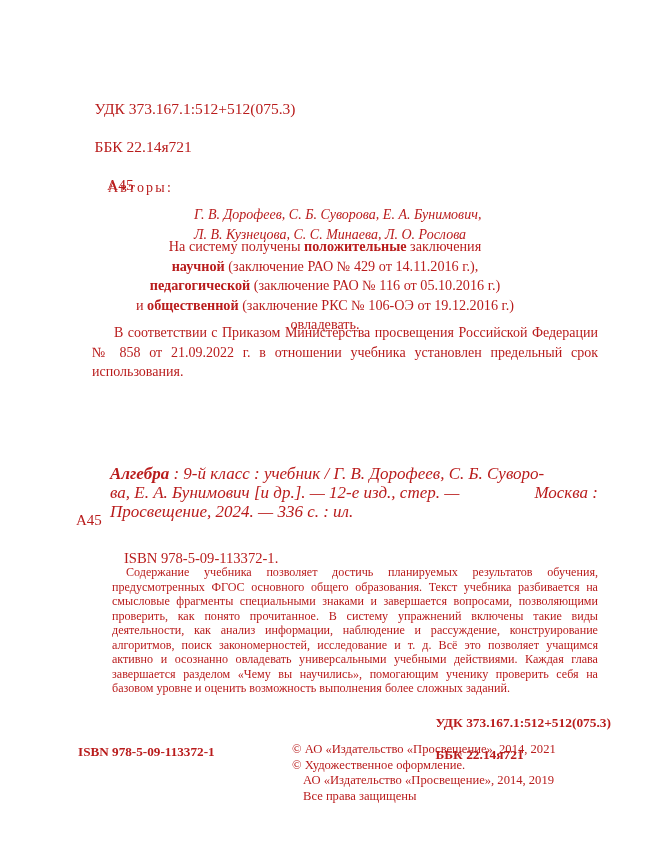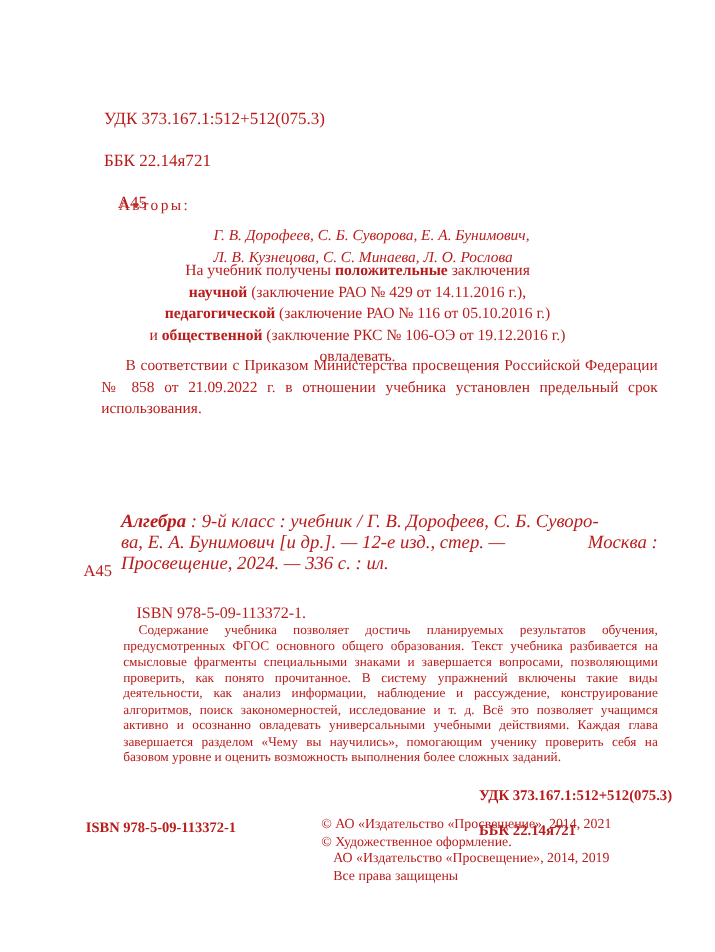--- a/index.html
+++ b/index.html
@@ -163,21 +163,21 @@
     <span>УДК 373.167.1:512+512(075.3)</span><br>
     <span>ББК 22.14я721</span>
     <span class="a45">А45</span>
   </div>
 
   <div class="authors">
     <span class="authors-label">Авторы:</span><span class="authors-names"><span class="ln">Г. В. Дорофеев,  С. Б. Суворова,  Е. А. Бунимович,</span><span class="ln">Л. В. Кузнецова,  С. С. Минаева,  Л. О. Рослова</span></span>
   </div>
 
   <div class="approvals">
-    <span class="ln"><span>На учебник получены </span><b>положительные</b><span> заключения</span></span>
+    <span class="ln"><span>На систему получены </span><b>положительные</b><span> заключения</span></span>
     <span class="ln"><b>научной</b><span> (заключение РАО № 429 от 14.11.2016 г.),</span></span>
     <span class="ln"><b>педагогической</b><span> (заключение РАО № 116 от 05.10.2016 г.)</span></span>
     <span class="ln"><span>и </span><b>общественной</b><span> (заключение РКС № 106-ОЭ от 19.12.2016 г.)</span></span>
     <span class="ln">овладевать.</span>
   </div>
 
   <div class="order-para">В соответствии с Приказом Министерства просвещения Российской Федерации № 858 от 21.09.2022 г. в отношении учебника установлен предельный срок использования.</div>
 
   <div class="biblio-marker">А45</div>
   <div class="biblio">

